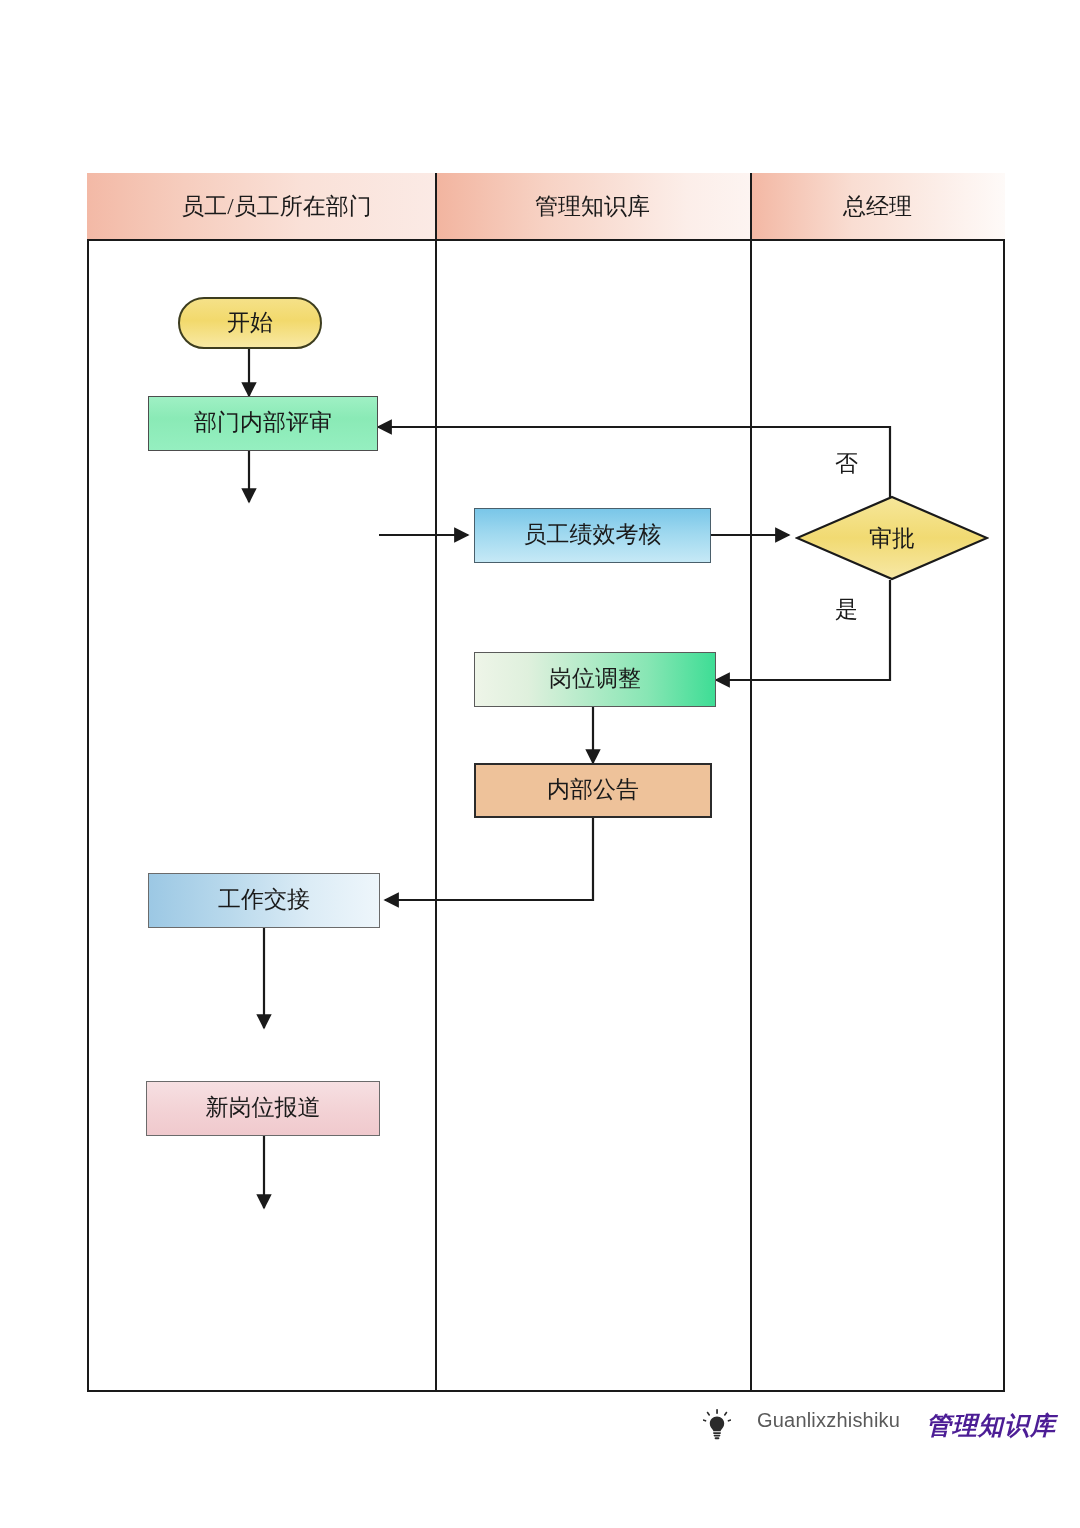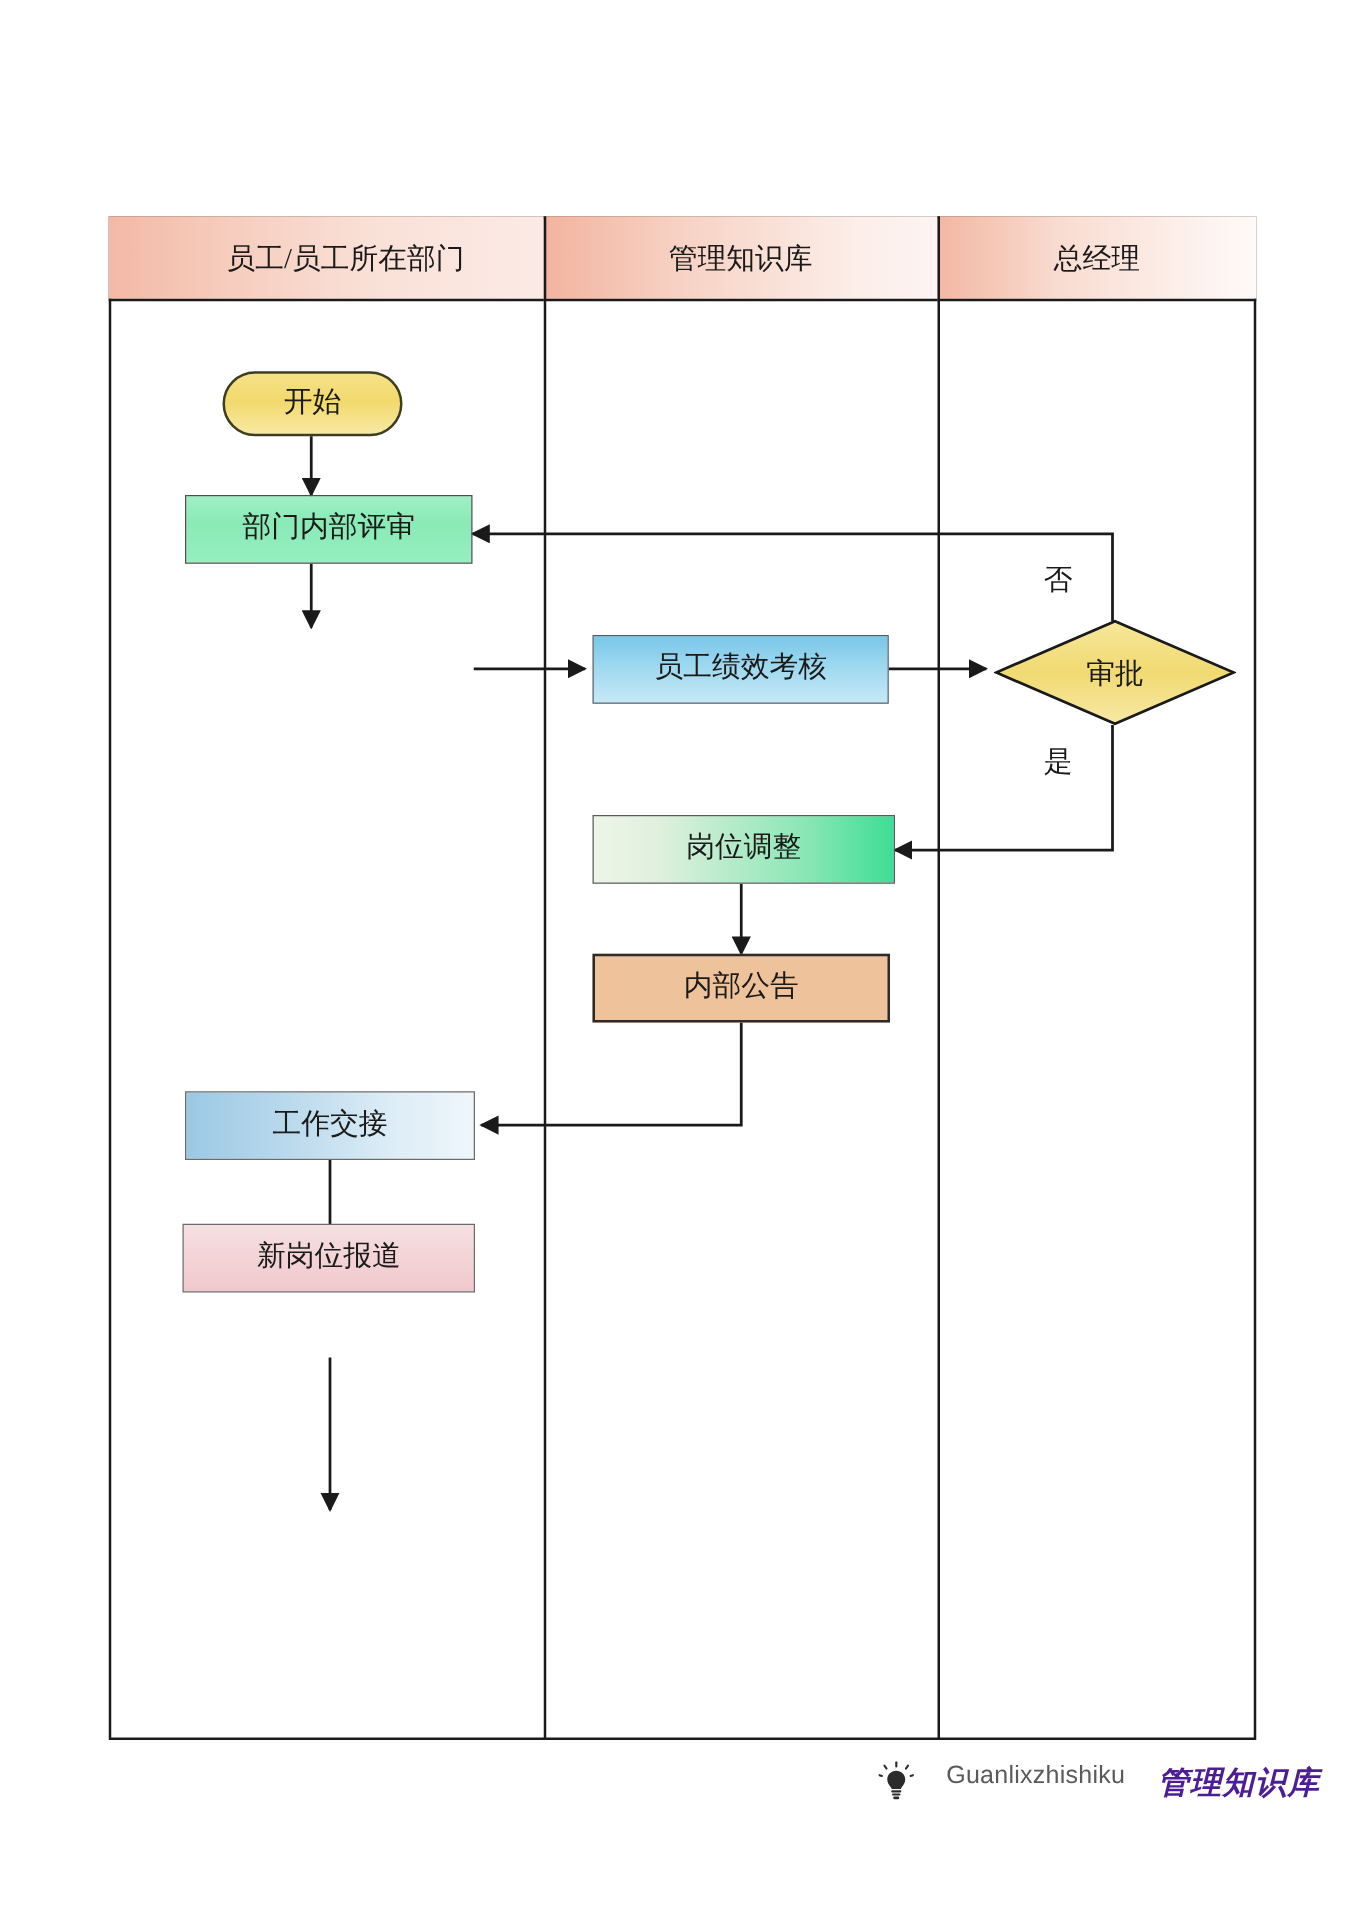--- a/index.html
+++ b/index.html
@@ -93,21 +93,21 @@
   .lane-divider.d1 { left: 435px; }
   .lane-divider.d2 { left: 750px; }
 
   
   .node {
     position: absolute;
     box-sizing: border-box;
     display: flex;
     align-items: center;
     justify-content: center;
-    font-family: Liberation Mono, monospace;
+    font-family: Liberation Serif, serif;
     color: #1a1a1a;
     text-align: center;
     line-height: 1.15;
   }
   .node.terminator {
     border: 2px solid #3d3d1f;
     border-radius: 30px;
     background: linear-gradient(180deg,#f5e188 0%, #f2d96c 45%, #f8e9a4 100%);
     font-size: 23px;
   }
@@ -276,21 +276,21 @@
     </svg>
     <div class="diamond-label">审批</div>
   </div>
 
   <div class="node proc n-adjust" style="left:474px; top:652px; width:242px; height:55px;">岗位调整</div>
 
   <div class="node proc n-handover" style="left:148px; top:873px; width:232px; height:55px;">工作交接</div>
 
   <div class="node proc n-notice" style="left:474px; top:763px; width:238px; height:55px;">内部公告</div>
 
-  <div class="node proc n-report" style="left:146px; top:979px; width:234px; height:55px;">新岗位报道</div>
+  <div class="node proc n-report" style="left:146px; top:1081px; width:234px; height:55px;">新岗位报道</div>
 
 
   <div class="watermark">
     <span style="display:inline-block;width:28px;height:32px;">
       <svg width="28" height="32" viewBox="0 0 28 32" xmlns="http://www.w3.org/2000/svg">
         <g fill="#2b2b2b">
           <path d="M14 7.5c-4 0-7.2 3.1-7.2 7 0 2.7 1.5 4.6 2.7 6 .5.6.8 1.1.8 1.7h7.4c0-.6.3-1.1.8-1.7 1.2-1.4 2.7-3.3 2.7-6 0-3.9-3.2-7-7.2-7z"></path>
           <rect x="10" y="23.2" width="8" height="1.7" rx="0.8"></rect>
           <rect x="10.6" y="25.7" width="6.8" height="1.7" rx="0.8"></rect>
           <rect x="11.6" y="28.2" width="4.8" height="2.1" rx="1"></rect>

